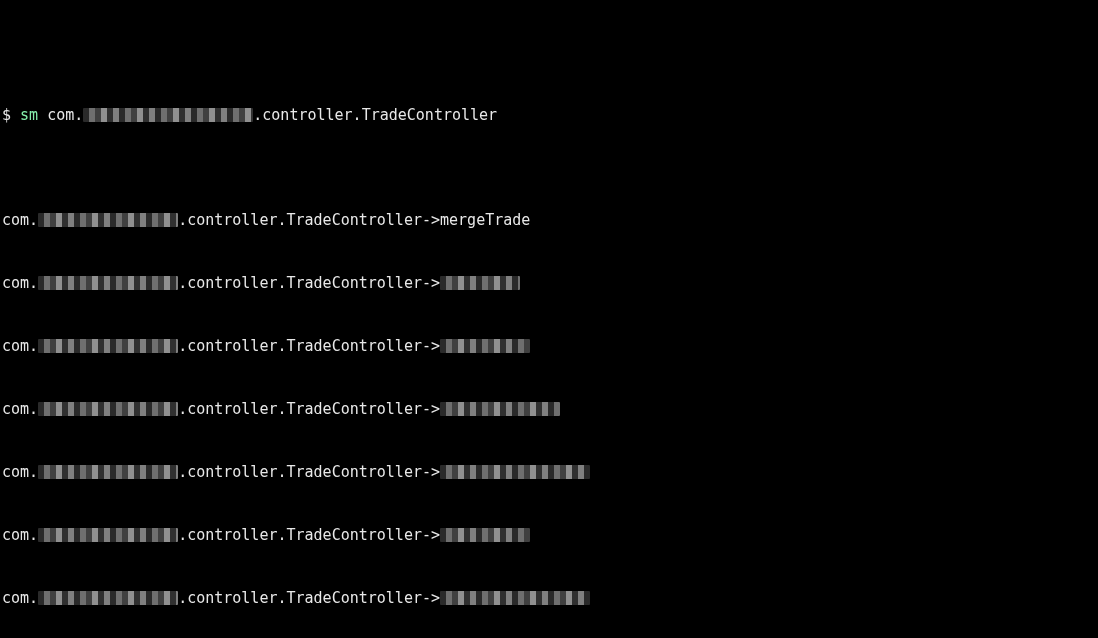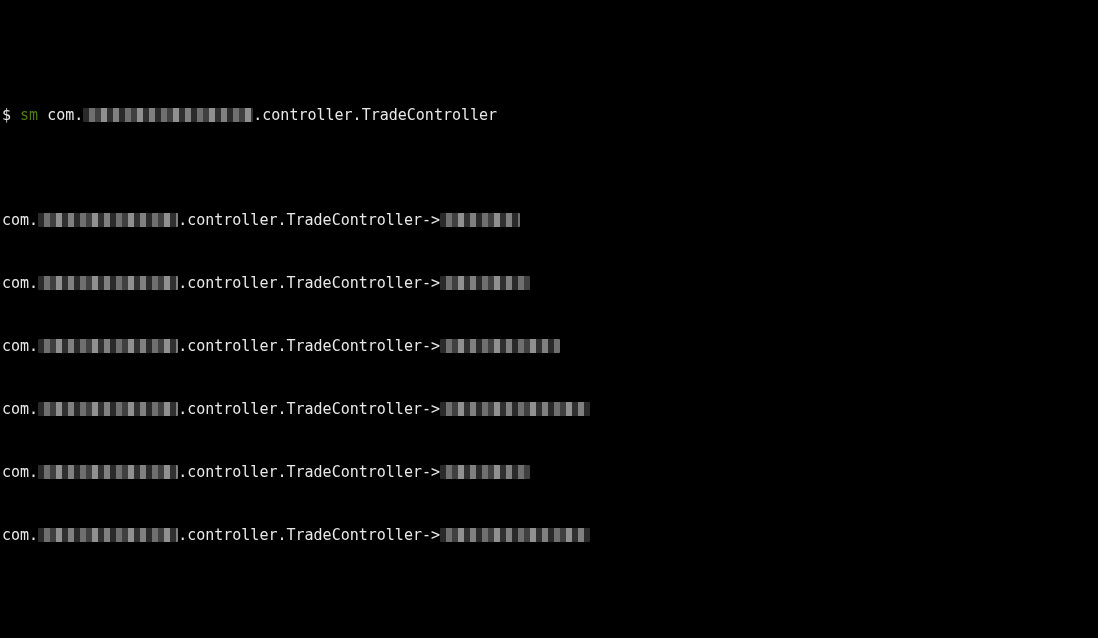--- a/index.html
+++ b/index.html
@@ -13,21 +13,21 @@
     width: 1098px;
     height: 638px;
     overflow: hidden;
   }
   .terminal {
     padding: 0 2px;
     white-space: pre;
   }
   .line { display: block; }
   .prompt { color: #e8e8e8; }
-  .cmd { color: #4d7c0f; }
+  .cmd { color: #86efac; }
   .obf {
     display: inline-block;
     background: repeating-linear-gradient(90deg,
       #2a2a2a 0 6px, #6f6f6f 6px 12px, #404040 12px 18px, #909090 18px 24px,
       #303030 24px 30px, #808080 30px 36px);
     color: transparent;
     border-radius: 1px;
     vertical-align: -2px;
     height: 14px;
   }
@@ -41,20 +41,21 @@
 </head>
 <body>
 
 <div class="terminal">
 
   
   <span class="line">
 <span class="prompt">$</span> <span class="cmd">sm</span> <span>com.</span><span class="obf w170"></span><span>.controller.TradeController</span></span>
 
   
+  <span class="line"><span>com.</span><span class="obf w140"></span><span>.controller.TradeController-&gt;</span><span>mergeTrade</span></span>
   <span class="line"><span>com.</span><span class="obf w140"></span><span>.controller.TradeController-&gt;</span><span class="obf w80"></span></span>
   <span class="line"><span>com.</span><span class="obf w140"></span><span>.controller.TradeController-&gt;</span><span class="obf w90"></span></span>
   <span class="line"><span>com.</span><span class="obf w140"></span><span>.controller.TradeController-&gt;</span><span class="obf w120"></span></span>
   <span class="line"><span>com.</span><span class="obf w140"></span><span>.controller.TradeController-&gt;</span><span class="obf w150"></span></span>
   <span class="line"><span>com.</span><span class="obf w140"></span><span>.controller.TradeController-&gt;</span><span class="obf w90"></span></span>
   <span class="line"><span>com.</span><span class="obf w140"></span><span>.controller.TradeController-&gt;</span><span class="obf w150"></span></span>
   
   
   
   

